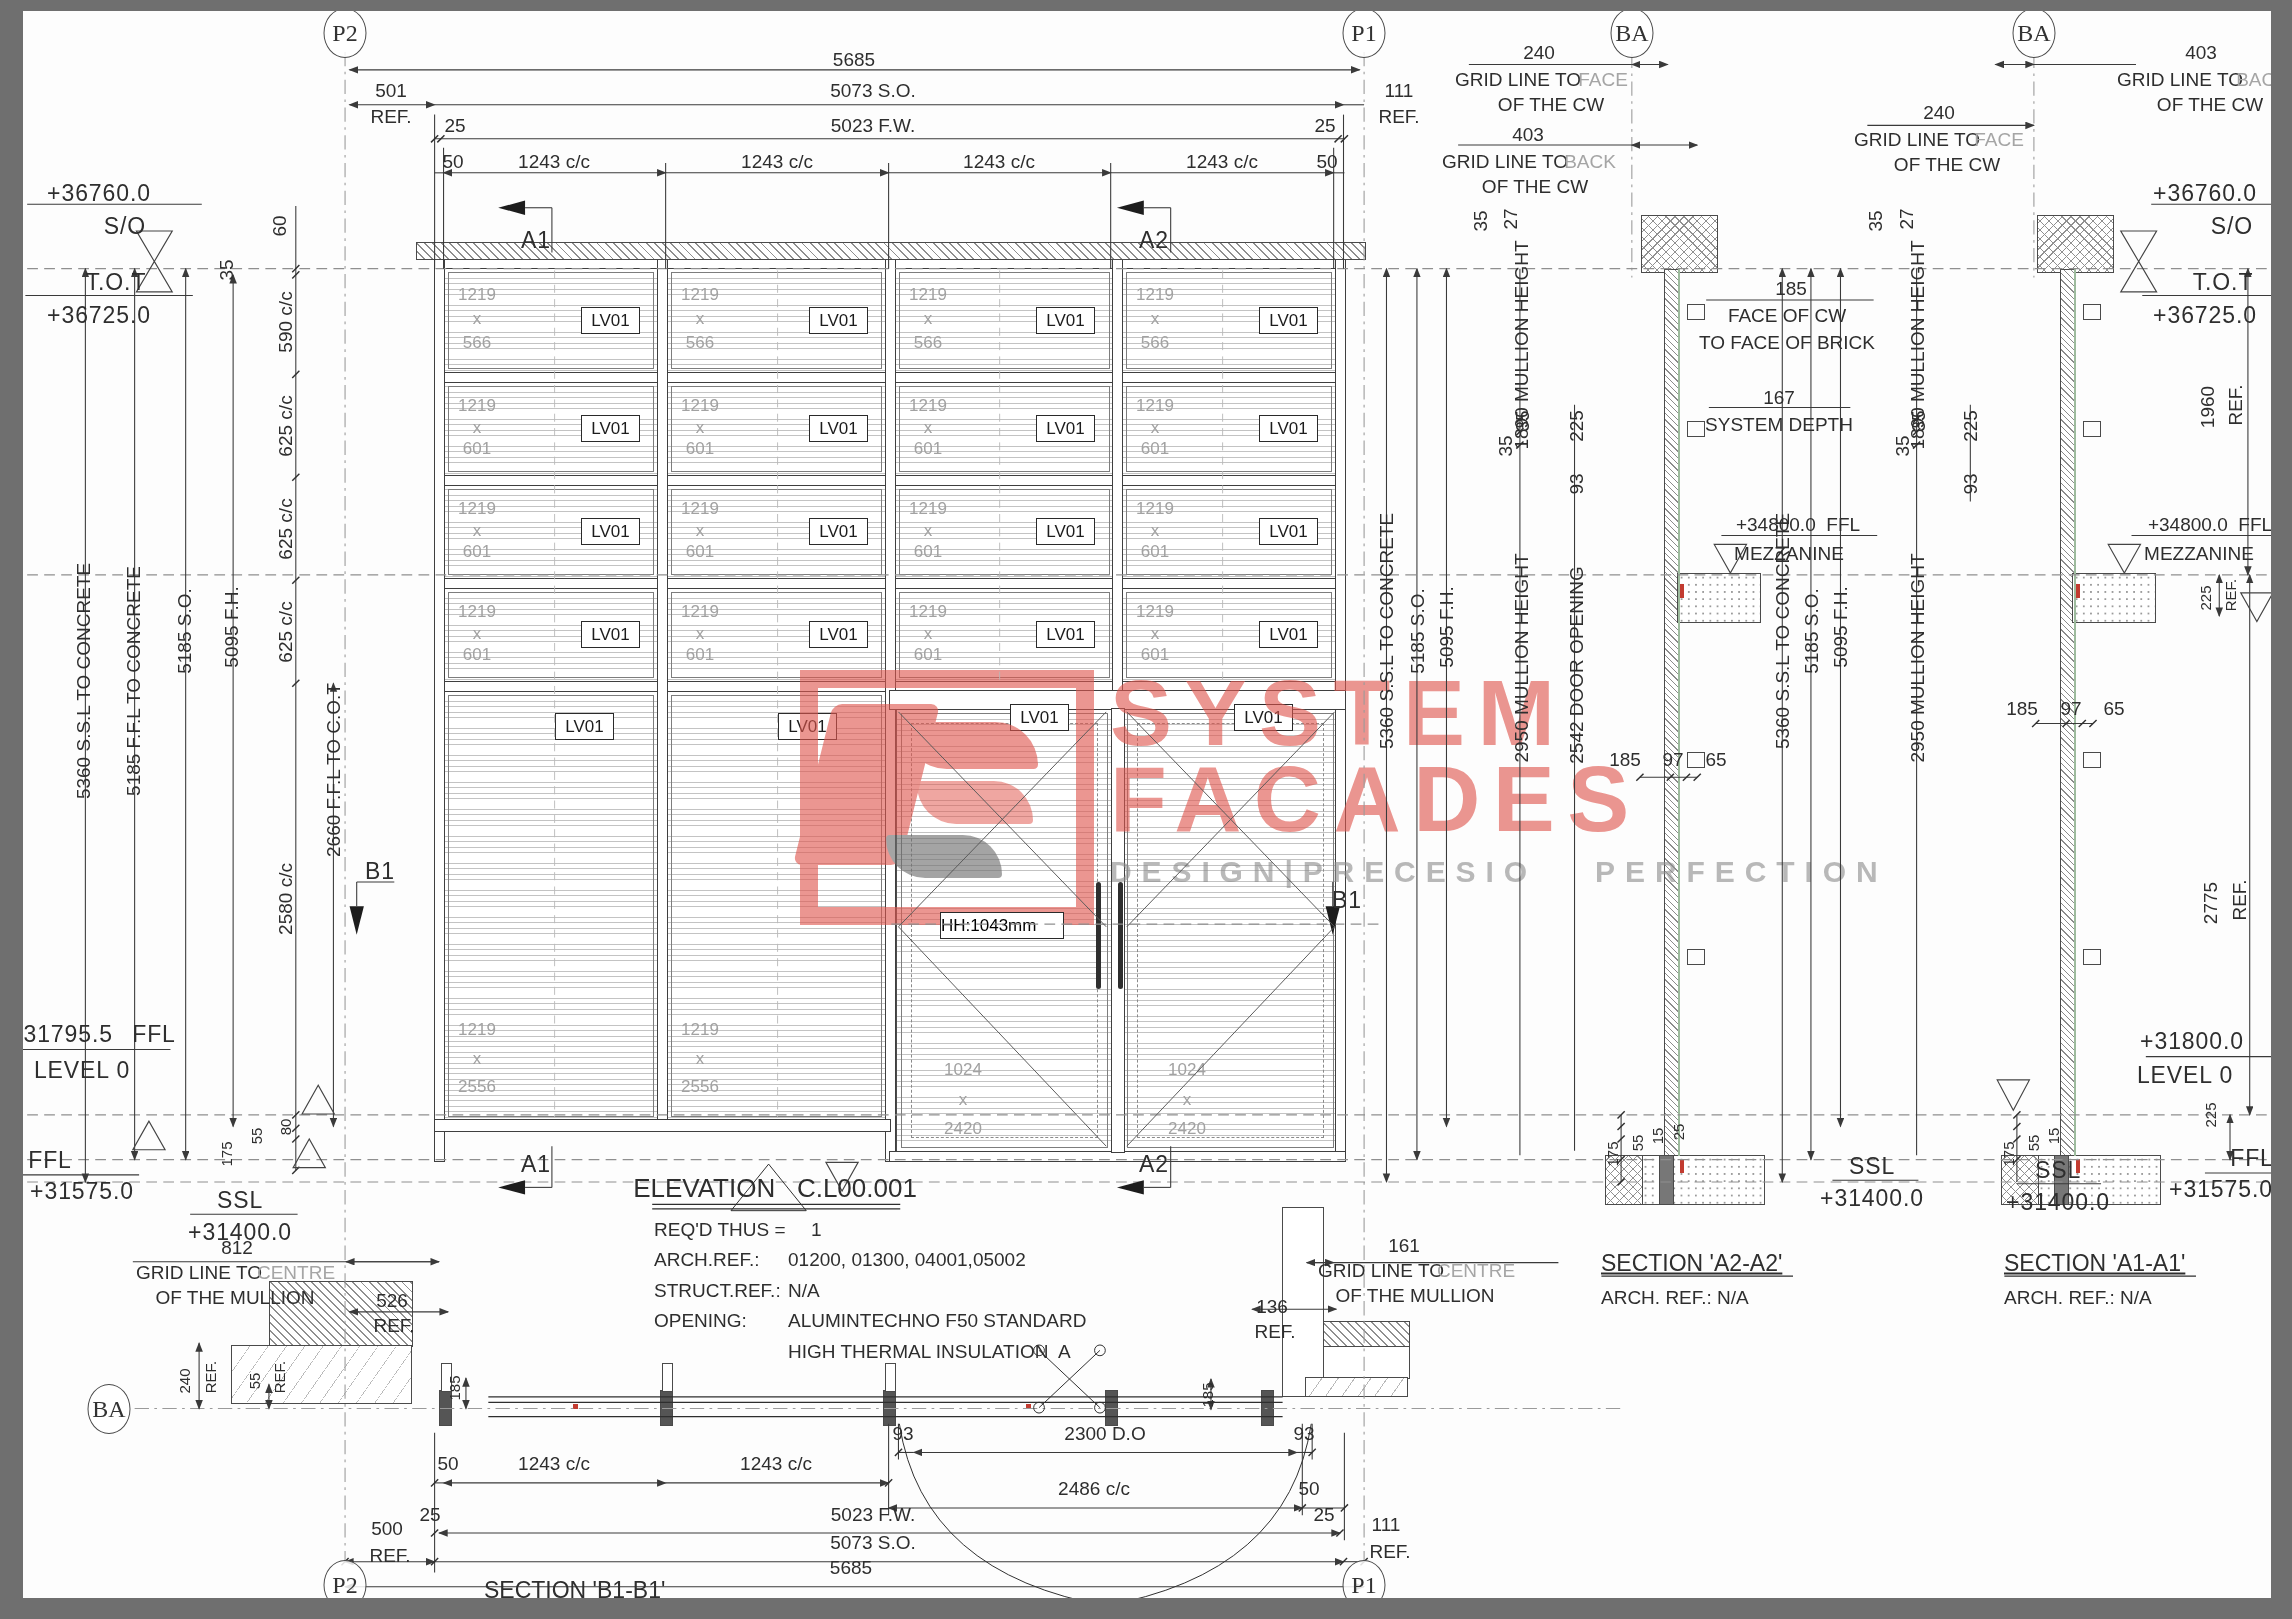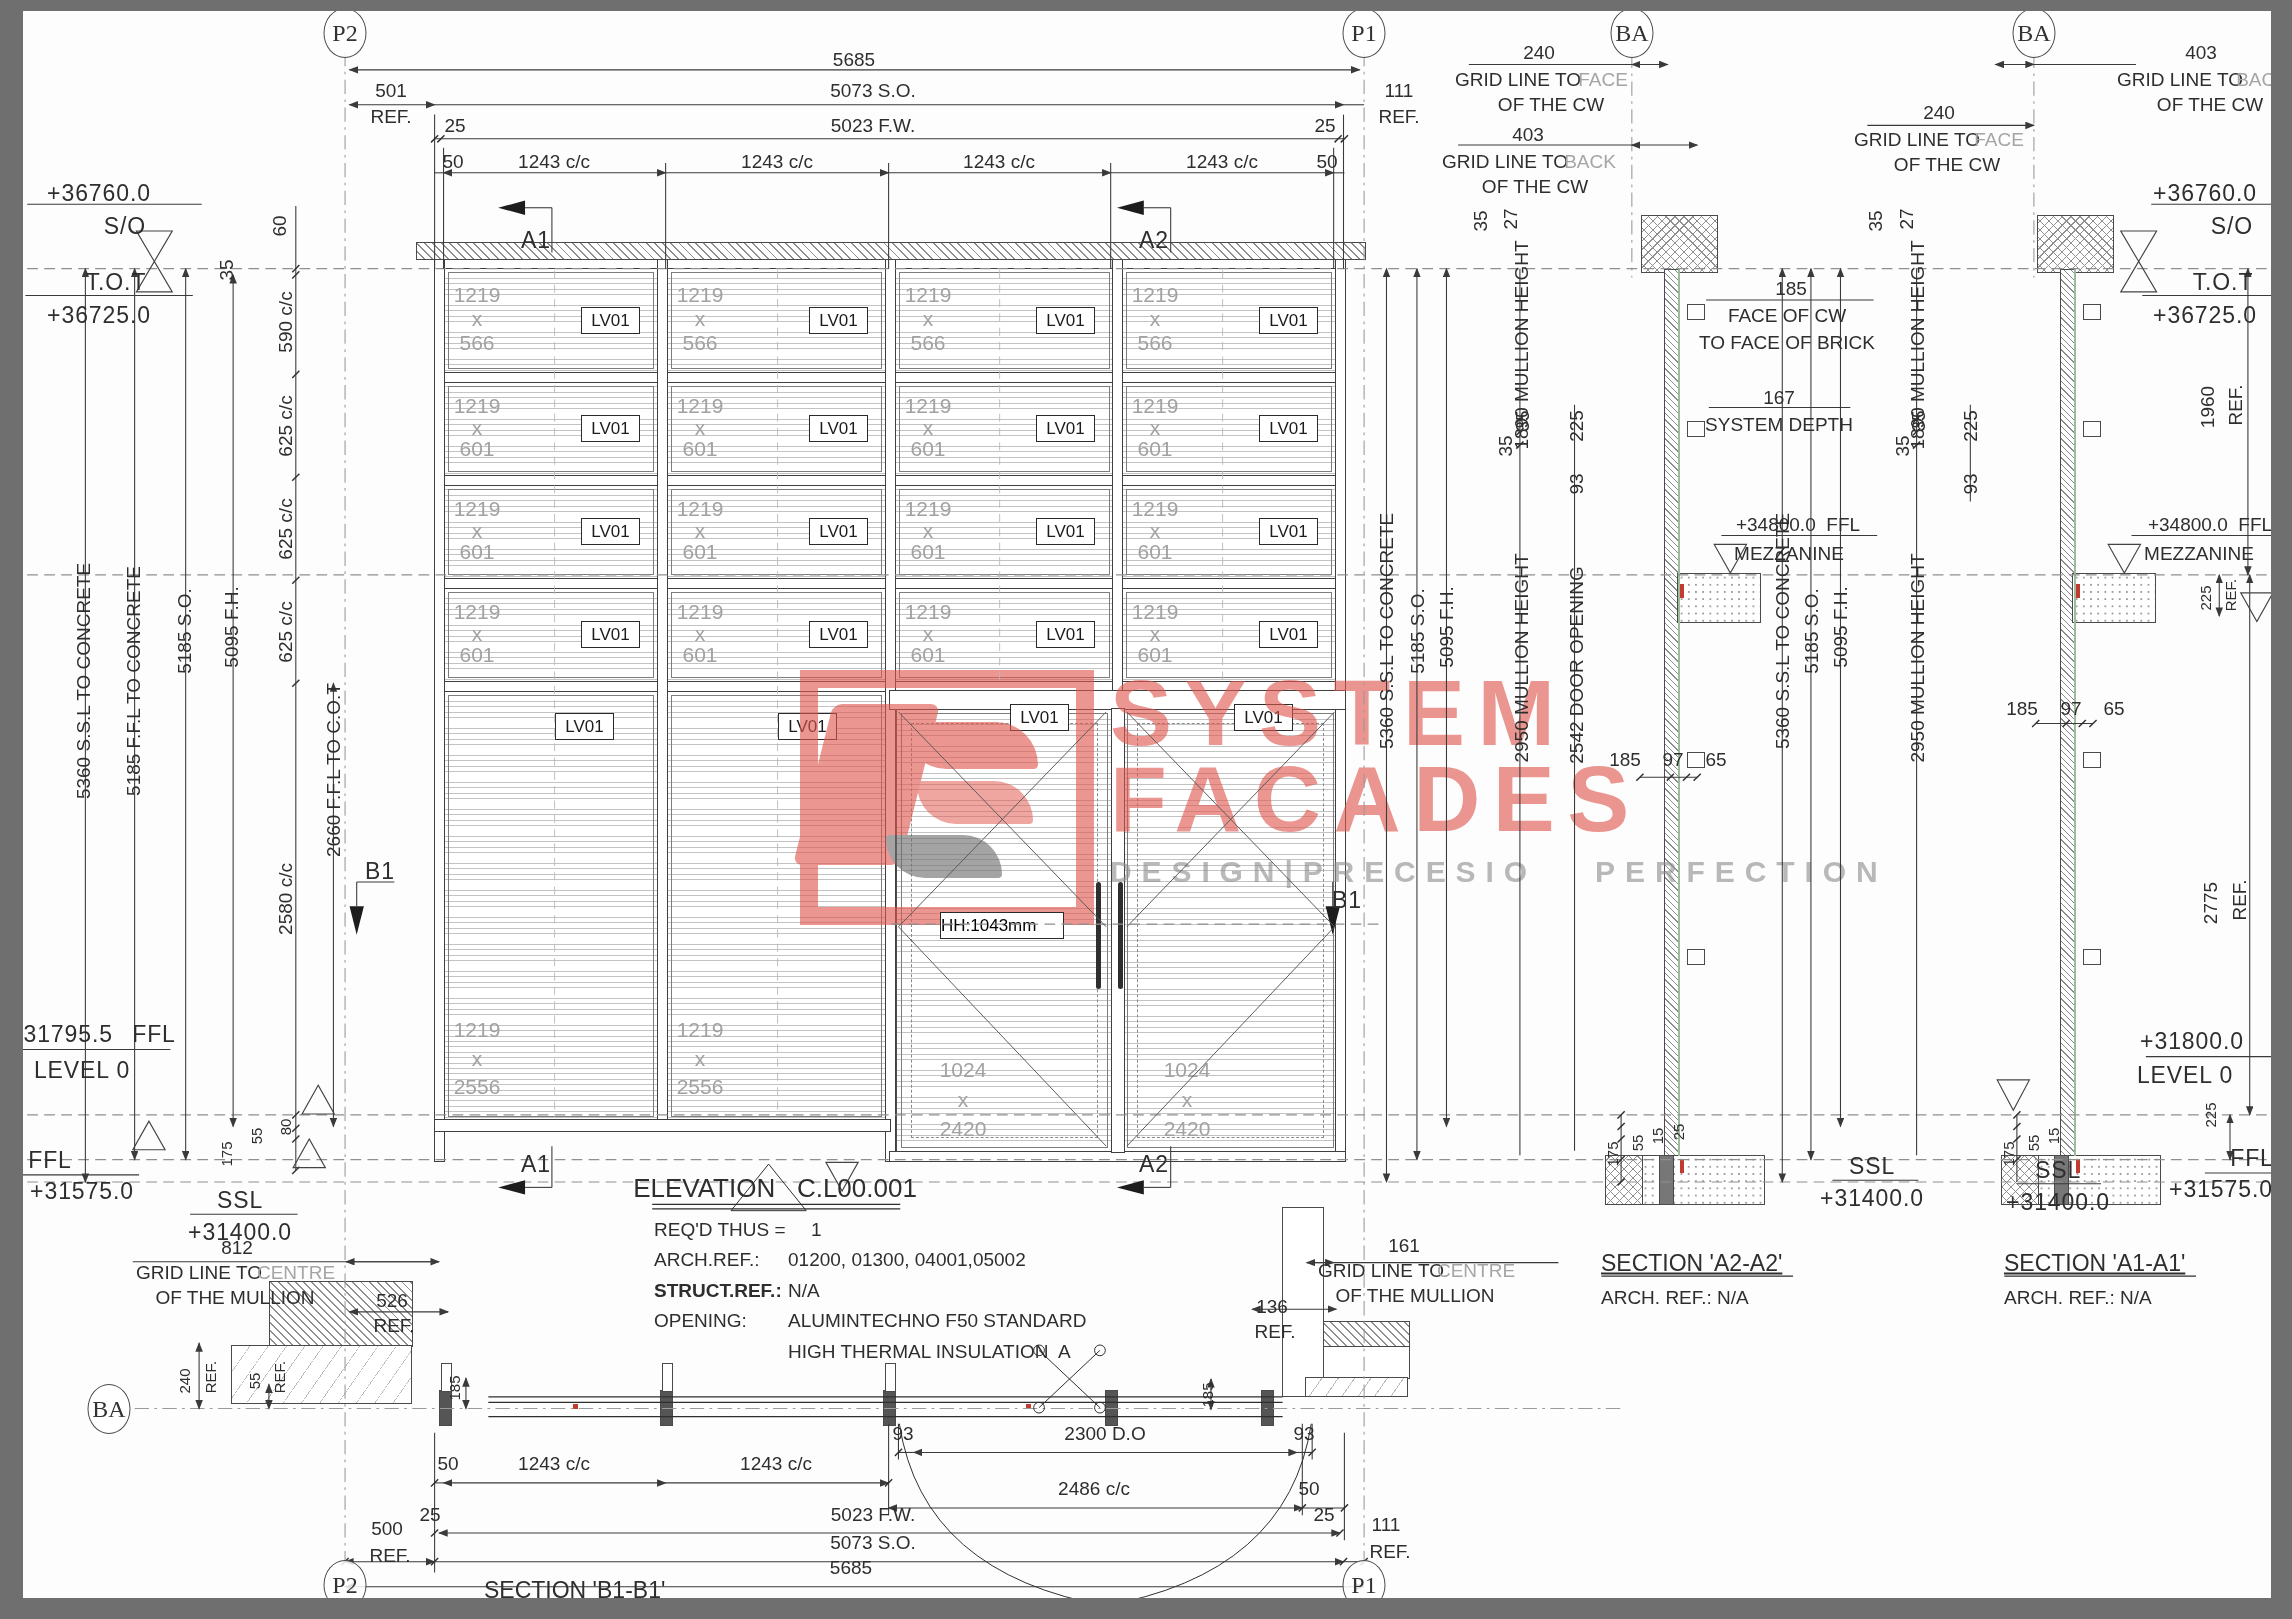--- a/index.html
+++ b/index.html
@@ -16,21 +16,21 @@
   .noteL{font-size:19px;transform:translate(0,-50%);}
   .bub{position:absolute;width:41px;height:48px;border:1.4px solid #4a4a4a;border-radius:50%;
        transform:translate(-50%,-50%);display:flex;align-items:center;justify-content:center;
        font-family:"Liberation Serif",serif;font-size:24px;color:#333;background:rgba(255,255,255,.85);z-index:21;}
   .louver{position:absolute;border:1.1px solid #4c4c4c;
        background:repeating-linear-gradient(to bottom,#ffffff 0 4.5px,#c3c3c3 4.5px 5.4px);z-index:5;}
   .cellpad{position:absolute;border:0.9px solid #7d7d7d;inset:3.6px;}
   .bar{position:absolute;background:#ffffff;border:0.9px solid #3f3f3f;z-index:6;}
   .lvbox{position:absolute;width:57px;height:25px;border:1.4px solid #2a2a2a;background:#fff;
        display:flex;align-items:center;justify-content:center;font-size:17px;color:#1c1c1c;z-index:9;}
-  .ptxt{position:absolute;transform:translate(-50%,-50%);font-size:21px;color:#a2a2a2;z-index:8;}
+  .ptxt{position:absolute;transform:translate(-50%,-50%);font-size:17px;color:#a2a2a2;z-index:8;}
   .hatch{background:repeating-linear-gradient(45deg,#fff 0 4.5px,#8f8f8f 4.5px 5.8px);}
   .xhatch{background:
      repeating-linear-gradient(45deg,transparent 0 5.4px,#909090 5.4px 6.3px),
      repeating-linear-gradient(-45deg,#fff 0 5.4px,#909090 5.4px 6.3px);}
   .dots{background-image:radial-gradient(#9b9b9b 1px,transparent 1.1px);background-size:7.2px 7.2px;background-color:#fff;}
   .blk{position:absolute;border:0.9px solid #4a4a4a;z-index:7;}
   .redtick{position:absolute;background:#c23b30;z-index:12;}
   .dashrect{position:absolute;border:1.3px dashed #8a8a8a;z-index:8;}
   .handle{position:absolute;background:#2f2f2f;z-index:10;border-radius:2.7px;}
   #wm{position:absolute;left:800px;top:670px;display:flex;z-index:15;opacity:.62;pointer-events:none;}
@@ -426,21 +426,21 @@
     <div class="l1">FACADES</div>
     <div class="l2"><span>DESIGN|PRECESIO</span><span style="opacity:0;">B1</span><span>PERFECTION</span></div>
   </div>
 </div>
 
 <div class="lb t28" style="left:775px;top:1188px;">ELEVATION   C.L00.001</div>
 <div class="lb noteL" style="left:654px;top:1229px;">REQ'D THUS =</div>
 <div class="lb noteL" style="left:811px;top:1229px;">1</div>
 <div class="lb noteL" style="left:654px;top:1259px;">ARCH.REF.:</div>
 <div class="lb noteL" style="left:788px;top:1259px;">01200, 01300, 04001,05002</div>
-<div class="lb noteL" style="left:654px;top:1290px;font-weight:bold;">STRUCT.REF.:</div>
+<div class="lb noteL" style="left:654px;top:1290px;">STRUCT.REF.:</div>
 <div class="lb noteL" style="left:788px;top:1290px;">N/A</div>
 <div class="lb noteL" style="left:654px;top:1320px;">OPENING:</div>
 <div class="lb noteL" style="left:788px;top:1320px;">ALUMINTECHNO F50 STANDARD</div>
 <div class="lb noteL" style="left:788px;top:1351px;">HIGH THERMAL INSULATION  A</div>
 <div class="lb t24l" style="left:1601px;top:1263px;">SECTION 'A2-A2'</div>
 <div class="lb noteL" style="left:1601px;top:1297px;">ARCH. REF.: N/A</div>
 <div class="lb t24l" style="left:2004px;top:1263px;">SECTION 'A1-A1'</div>
 <div class="lb noteL" style="left:2004px;top:1297px;">ARCH. REF.: N/A</div>
 <div class="lb t24l" style="left:484px;top:1590px;">SECTION 'B1-B1'</div>
 <div class="lb noteL" style="left:484px;top:1614px;">ARCH. REF.: 01200</div>

